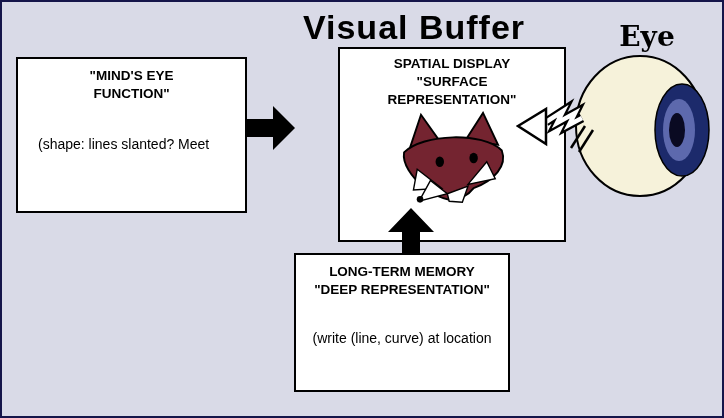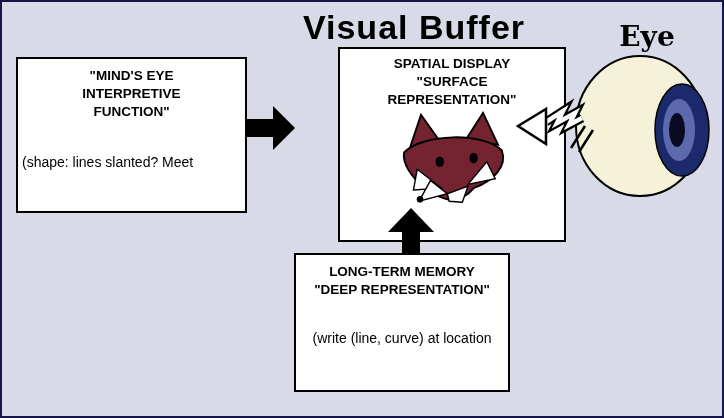--- a/index.html
+++ b/index.html
@@ -45,21 +45,21 @@
     font-size: 13.5px;
     line-height: 18px;
   }
   .box .body-text {
     font-size: 14px;
     line-height: 22px;
   }
 
   .interpretive { left: 14px; top: 55px; width: 231px; height: 156px; }
   .interpretive .heading { padding-top: 8px; }
-  .interpretive .body-text { margin-top: 30px; padding: 0 4px; text-align: left; }
+  .interpretive .body-text { margin-top: 30px; padding: 0 20px; text-align: left; }
 
   .spatial { left: 292px; top: 45px; width: 228px; height: 195px; margin-left: 44px; }
   .spatial .heading { padding-top: 6px; }
   .fox { display: block; margin: 2px auto 0 auto; width: 148px; height: 94px; }
 
   .memory { left: 292px; top: 251px; width: 216px; height: 139px; }
   .memory .heading { padding-top: 8px; }
   .memory .body-text { margin-top: 28px; padding: 0 4px; text-align: center; }
 
   .arrow-right { position: absolute; left: 244px; top: 101px; width: 50px; height: 50px; }
@@ -78,21 +78,20 @@
   <svg class="eyeball" viewBox="0 0 140 150" xmlns="http://www.w3.org/2000/svg">
     <ellipse cx="66" cy="72" rx="64" ry="70" fill="#f6f2da" stroke="#000" stroke-width="2"></ellipse>
     <ellipse cx="108" cy="76" rx="27" ry="46" fill="#1c2a6b" stroke="#000" stroke-width="1.5"></ellipse>
     <ellipse cx="105" cy="76" rx="16" ry="31" fill="#5d69ad"></ellipse>
     <ellipse cx="103" cy="76" rx="8" ry="17" fill="#0a0a22"></ellipse>
   </svg>
 
   <div class="box interpretive">
     <div class="heading">
       <div>"MIND'S EYE</div>
-      <div>INTERPRETIVE</div>
       <div>FUNCTION"</div>
     </div>
     <div class="body-text">
       <div>(shape: lines slanted? Meet</div>
     </div>
   </div>
 
   <svg class="arrow-right" viewBox="0 0 50 50" xmlns="http://www.w3.org/2000/svg">
     <polygon points="0,16 27,16 27,3 49,25 27,47 27,34 0,34" fill="#000"></polygon>
   </svg>

